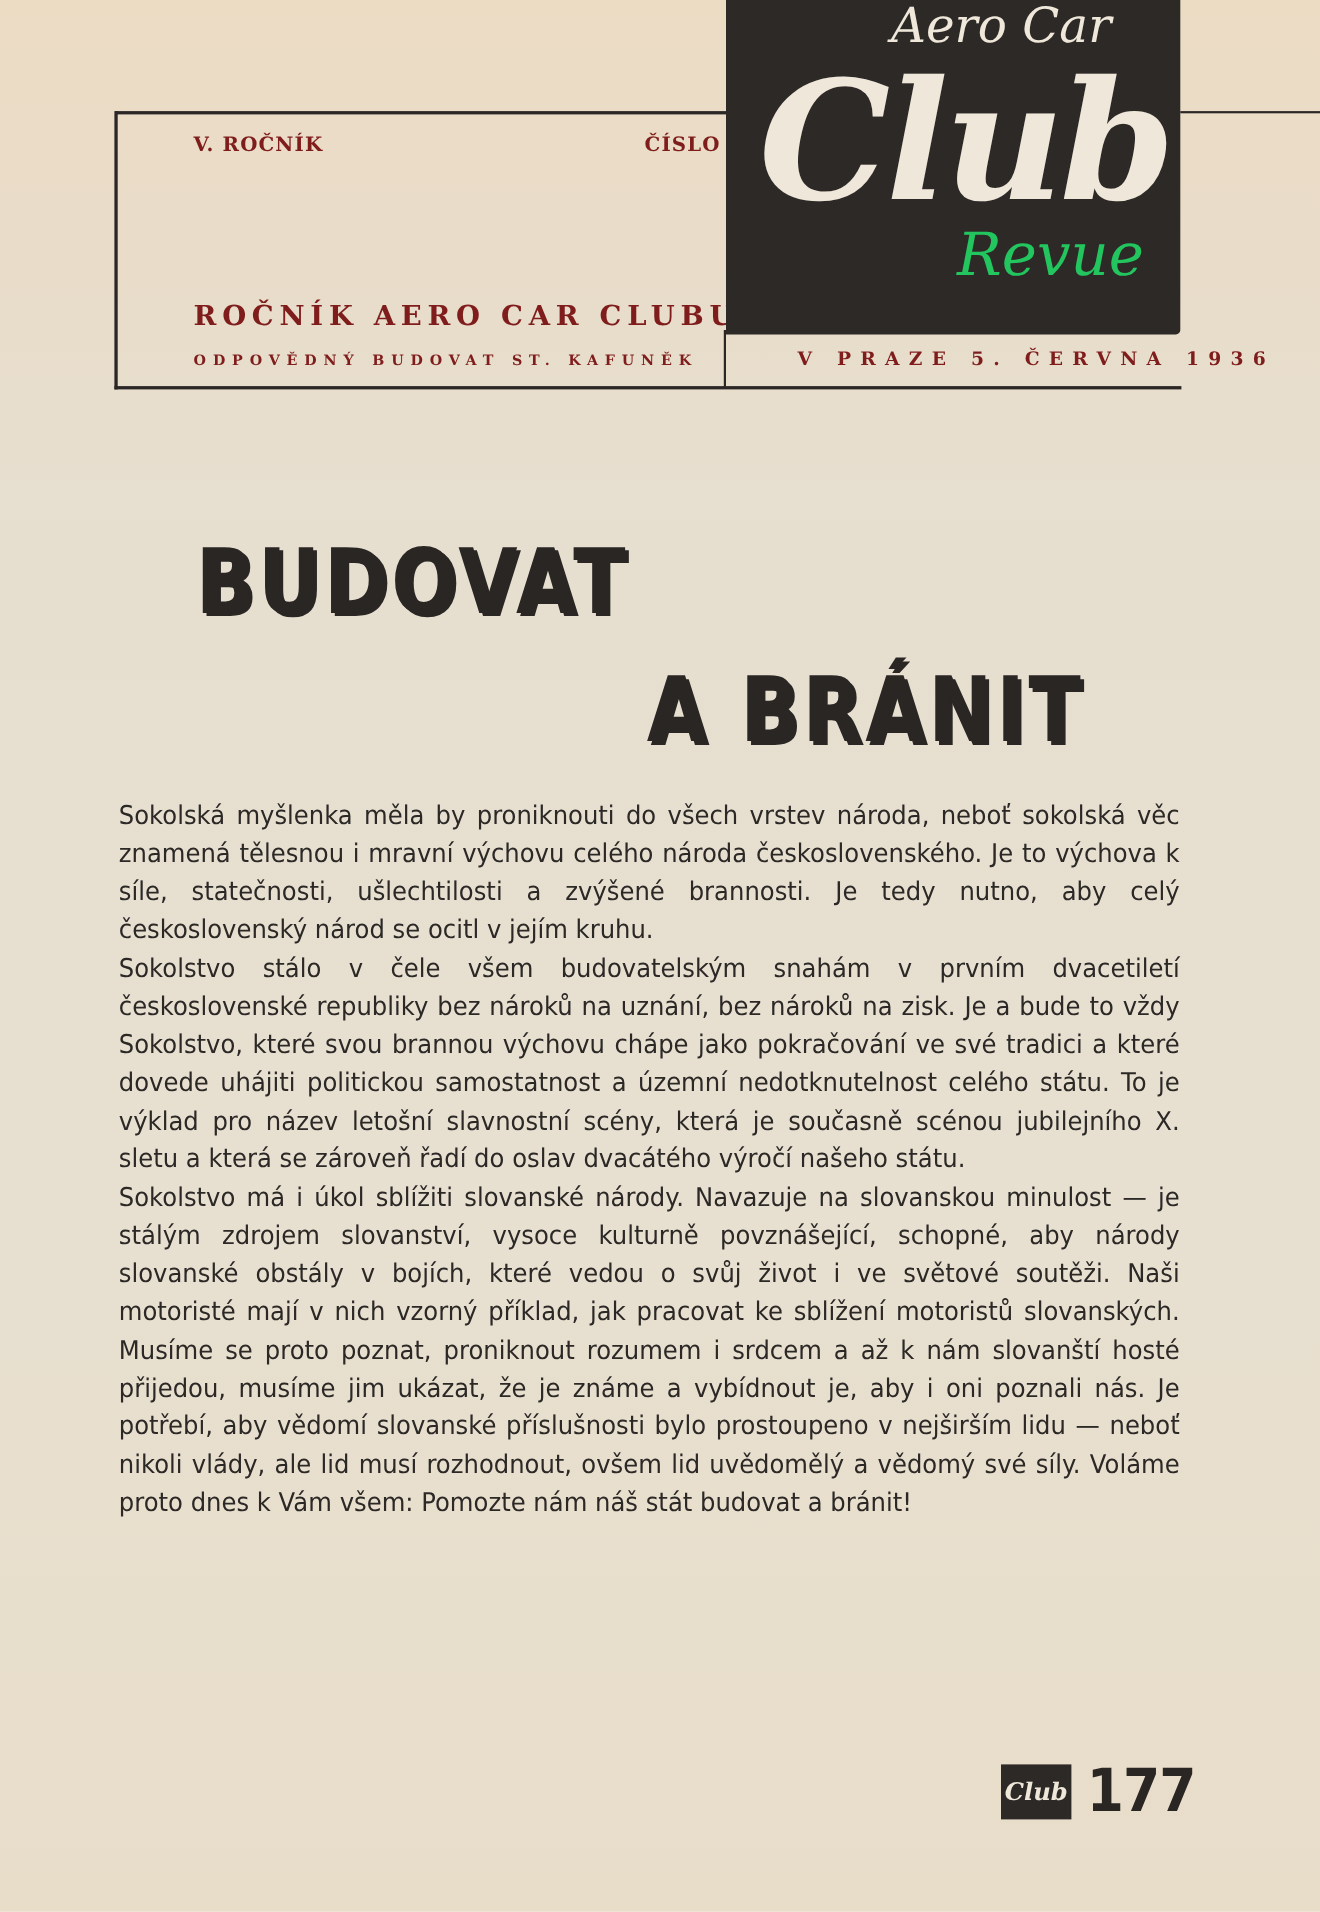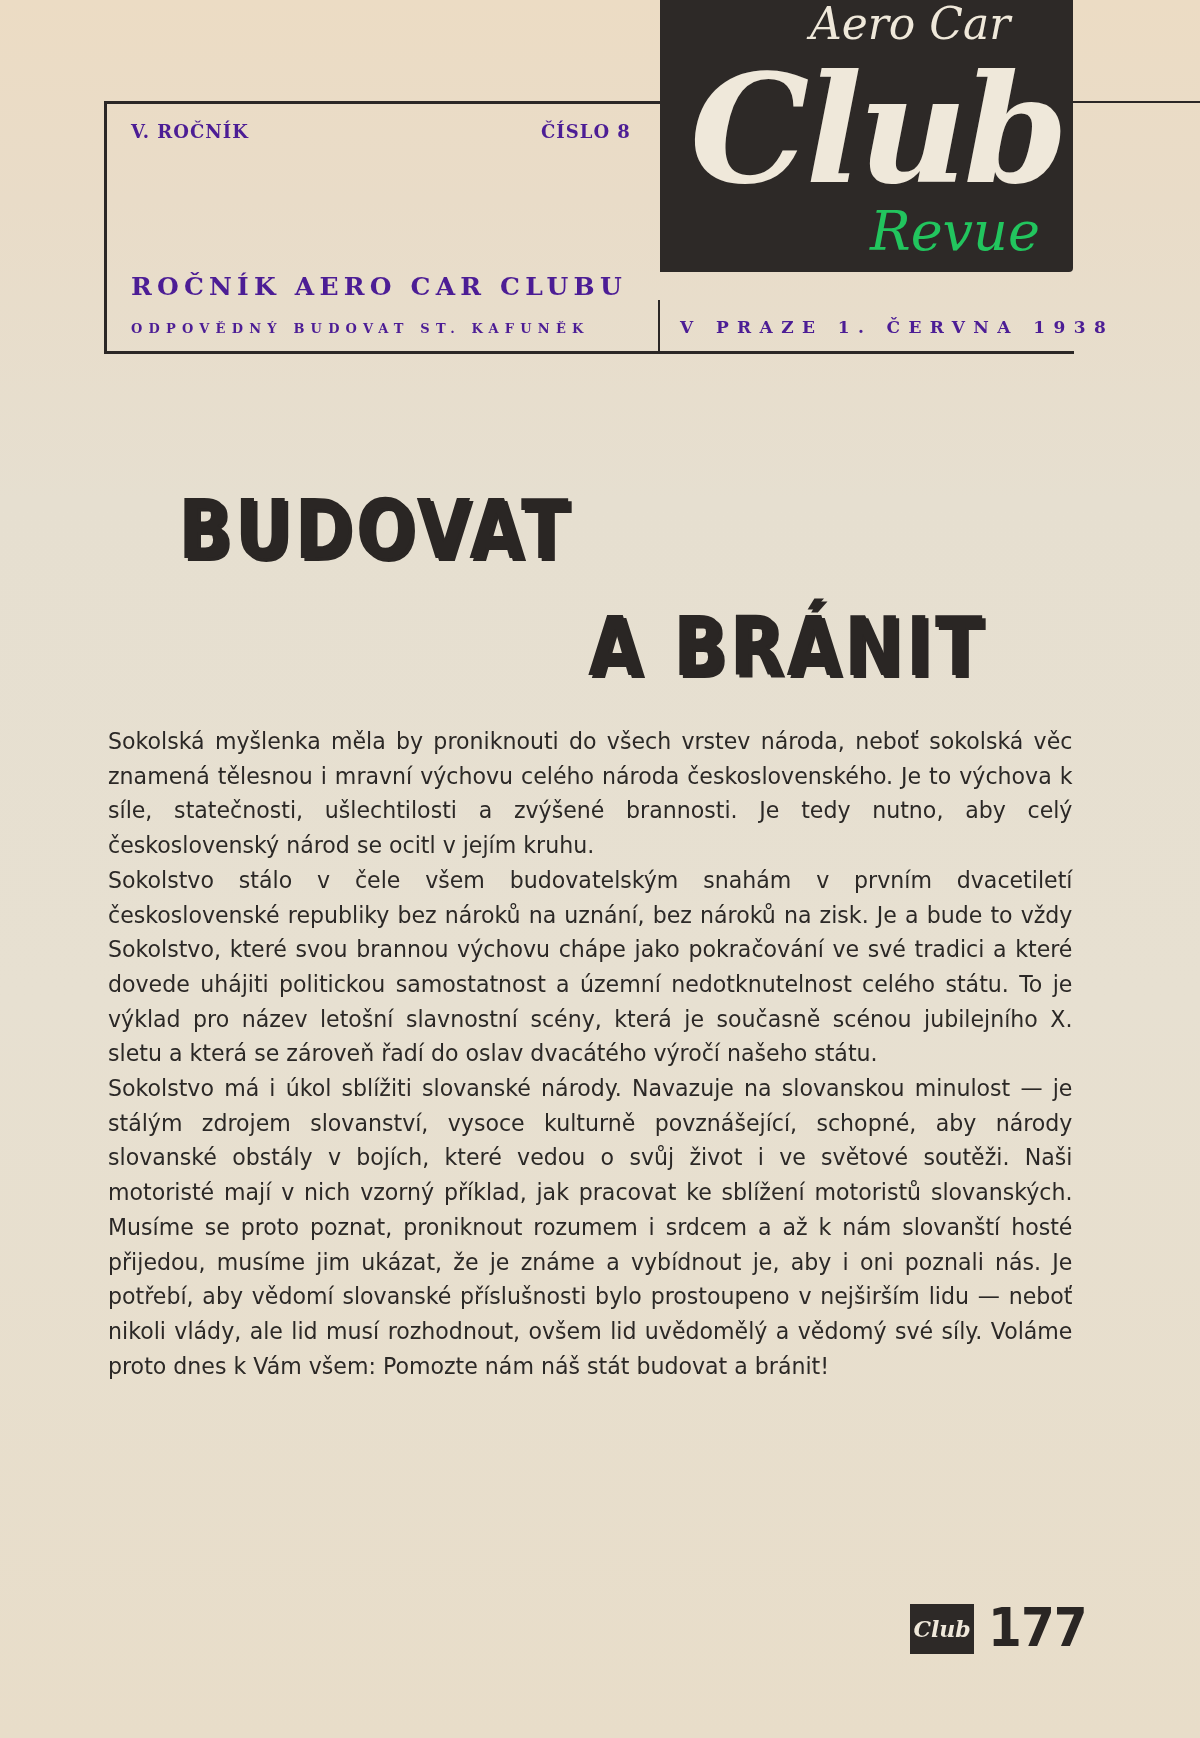--- a/index.html
+++ b/index.html
@@ -11,29 +11,29 @@
       background: linear-gradient(180deg, #ecdcc4 0px, #e9dcc8 200px, #e6dfd0 500px, #e7e0d1 1000px, #e8ddc9 1738px);
       color: #2a2624;
       font-family: "DejaVu Sans", sans-serif;
     }
     .frame-top { position: absolute; left: 105px; top: 101px; width: 555px; height: 3px; background: #2b2726; }
     .frame-left { position: absolute; left: 104px; top: 101px; width: 3px; height: 253px; background: #2b2726; }
     .frame-bottom { position: absolute; left: 104px; top: 351px; width: 970px; height: 3px; background: #2b2726; }
     .frame-mid { position: absolute; left: 658px; top: 300px; width: 2px; height: 53px; background: #2b2726; }
     .frame-right-top { position: absolute; left: 1073px; top: 101px; width: 127px; height: 2px; background: #2b2726; }
 
-    .hdr-text { position: absolute; font-family: "DejaVu Serif", serif; font-weight: bold; color: #4c1d95; white-space: nowrap; }
+    .hdr-text { position: absolute; font-family: "DejaVu Serif", serif; font-weight: bold; color: #7f1d1d; white-space: nowrap; margin-left: 45px; }
     .rocnik { left: 131px; top: 121px; font-size: 18px; letter-spacing: 1px; }
     .cislo { left: 541px; top: 121px; font-size: 18px; letter-spacing: 1px; }
     .casopis { left: 131px; top: 272px; font-size: 25px; letter-spacing: 5.2px; }
     .redaktor { left: 131px; top: 321px; font-size: 13px; letter-spacing: 6.2px; }
     .datum { left: 680px; top: 317px; font-size: 17px; letter-spacing: 8.4px; }
 
     .logo {
-      position: absolute; left: 660px; top: 0; width: 413px; height: 272px;
+      position: absolute; left: 660px; top: 0; width: 413px; height: 304px;
       background: #2d2927; border-radius: 0 0 4px 0;
     }
     .logo .aero { position: absolute; left: 150px; top: -2px; font-family: "DejaVu Serif", serif; font-style: italic; font-size: 44px; color: #efe8da; }
     .logo .club { position: absolute; left: 30px; top: 44px; font-family: "DejaVu Serif", serif; font-style: italic; font-weight: bold; font-size: 150px; line-height: 170px; color: #efe8da; letter-spacing: -4px; }
     .logo .revue { position: absolute; left: 210px; top: 200px; font-family: "DejaVu Serif", serif; font-style: italic; font-size: 54px; color: #22c55e; }
 
     .title {
       position: absolute; font-family: "DejaVu Sans", sans-serif; font-weight: bold;
       font-size: 82px; color: #2a2624; letter-spacing: 4px;
       transform: scaleX(0.85); transform-origin: left top;
@@ -67,21 +67,21 @@
 <div class="frame-top"></div>
 <div class="frame-left"></div>
 <div class="frame-bottom"></div>
 <div class="frame-mid"></div>
 <div class="frame-right-top"></div>
 
 <div class="hdr-text rocnik">V. ROČNÍK</div>
 <div class="hdr-text cislo">ČÍSLO 8</div>
 <div class="hdr-text casopis">ROČNÍK AERO CAR CLUBU</div>
 <div class="hdr-text redaktor">ODPOVĚDNÝ BUDOVAT ST. KAFUNĚK</div>
-<div class="hdr-text datum">V PRAZE 1. ČERVNA 1938</div>
+<div class="hdr-text datum">V PRAZE 5. ČERVNA 1936</div>
 
 <div class="logo">
   <span class="aero">Aero Car</span>
   <span class="club">Club</span>
   <span class="revue">Revue</span>
 </div>
 
 <div class="title title1">BUDOVAT</div>
 <div class="title title2">A BRÁNIT</div>
 

